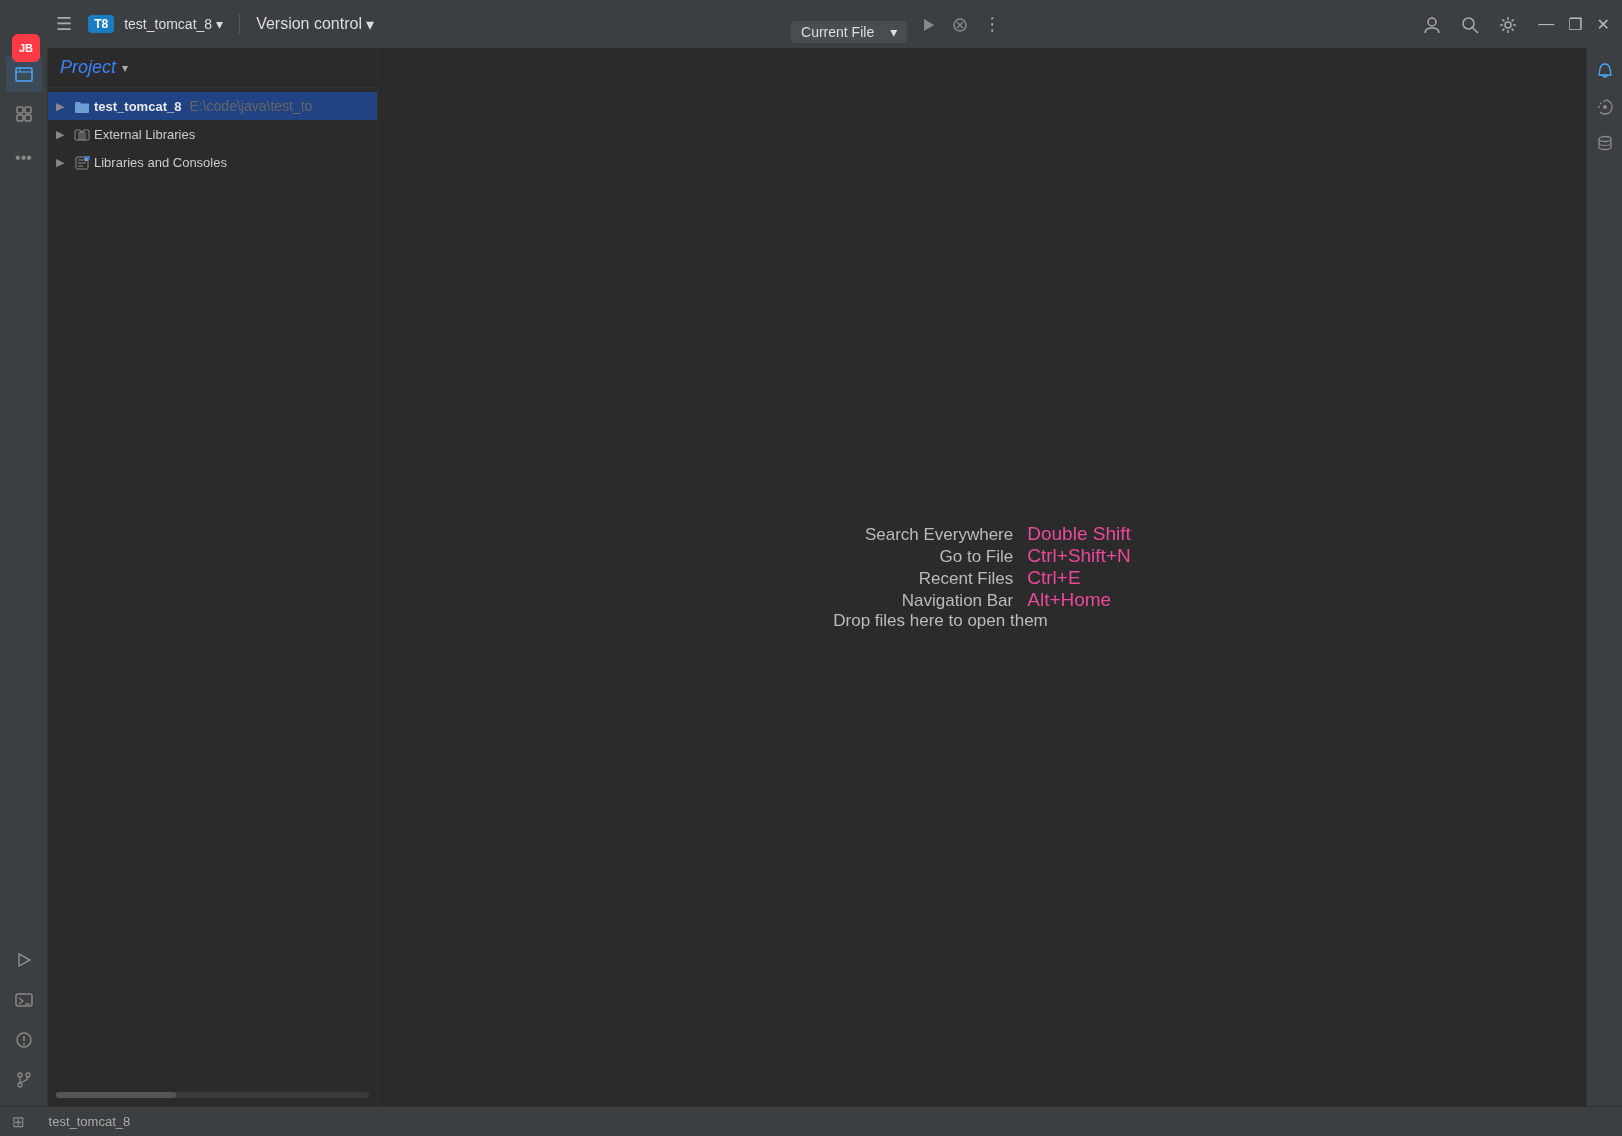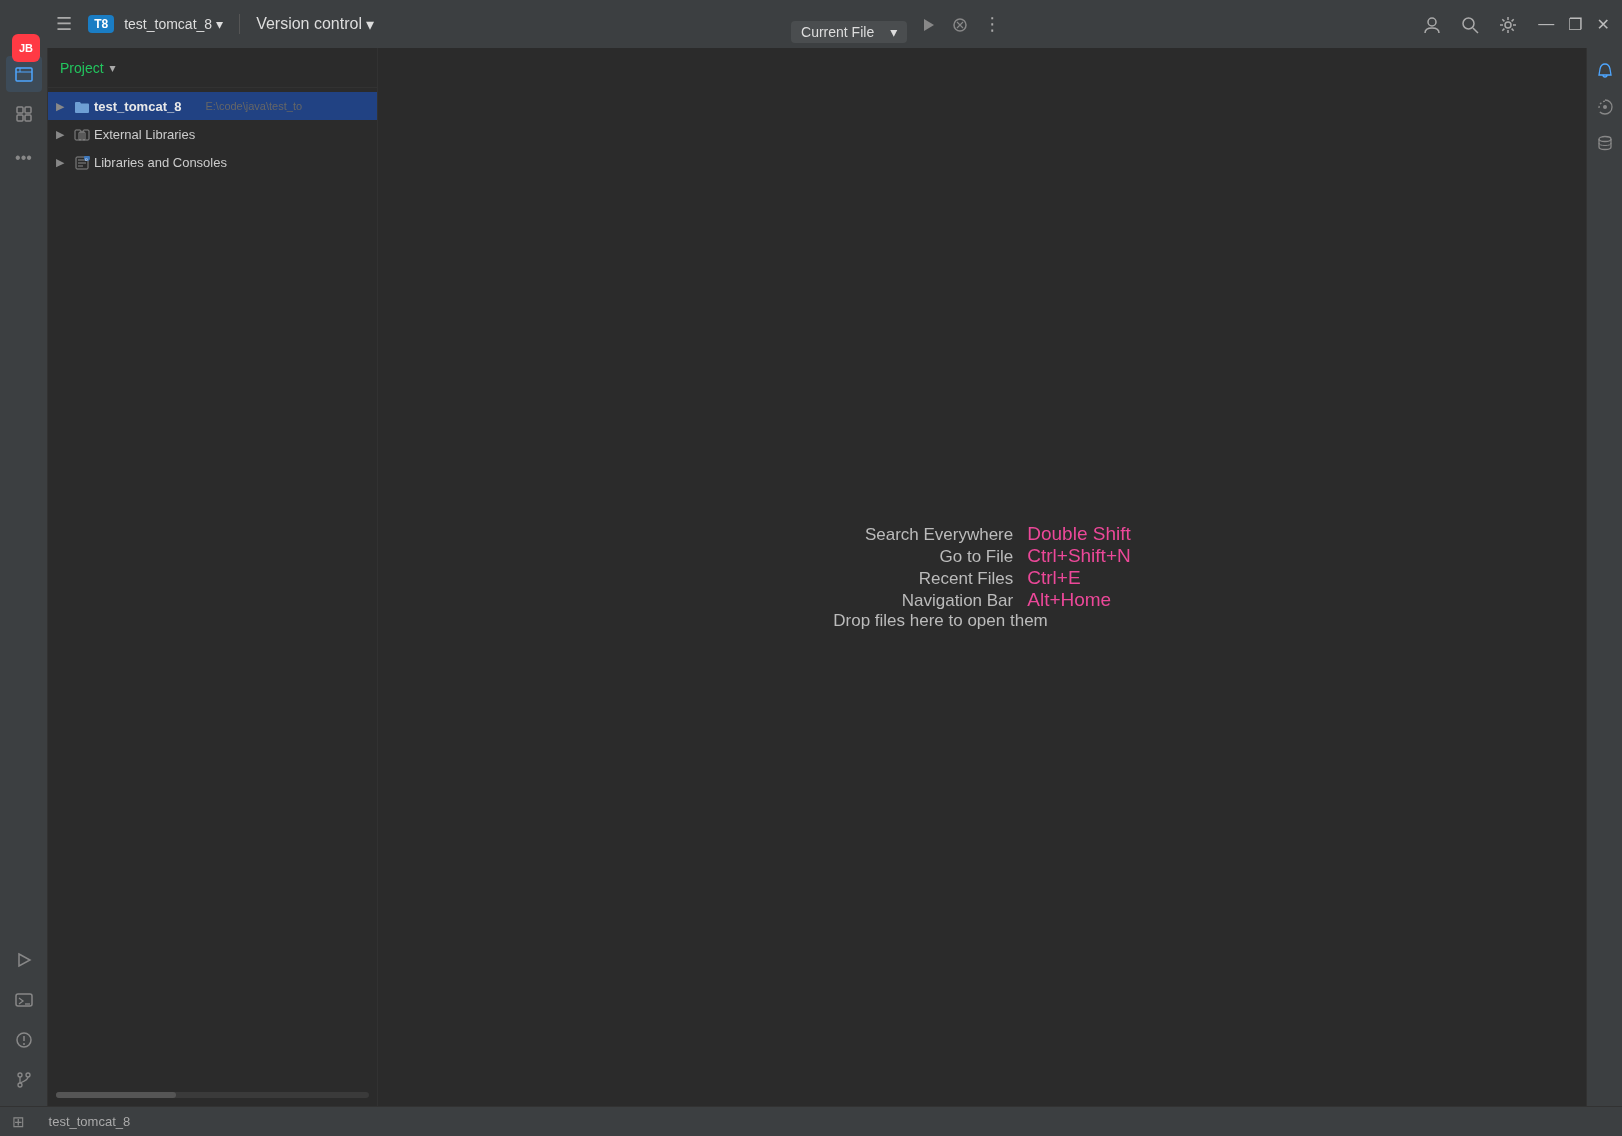--- a/index.html
+++ b/index.html
@@ -180,23 +180,24 @@
       height: 40px;
       display: flex;
       align-items: center;
       padding: 0 12px;
       background: #2b2b2b;
       gap: 6px;
       border-bottom: 1px solid #323232;
     }
 
     .sidebar-title {
-      font-size: 14px;
-      color: #22c55e;
+      font-size: 18px;
+      color: #3b82f6;
       font-weight: 500;
+      font-style: italic;
     }
 
     .sidebar-chevron {
       color: #aaa;
       font-size: 12px;
     }
 
     .sidebar-tree {
       flex: 1;
       overflow-y: auto;
@@ -228,23 +229,23 @@
     .tree-item .item-icon {
       font-size: 14px;
       flex-shrink: 0;
     }
 
     .tree-item .item-label {
       font-size: 13px;
     }
 
     .tree-item .item-path {
-      font-size: 11px;
+      font-size: 14px;
       color: #666;
-      margin-left: 20px;
+      margin-left: 4px;
       overflow: hidden;
       text-overflow: ellipsis;
       white-space: nowrap;
     }
 
     .tree-item-root .item-label {
       font-weight: bold;
       color: #e8e8e8;
     }
 

